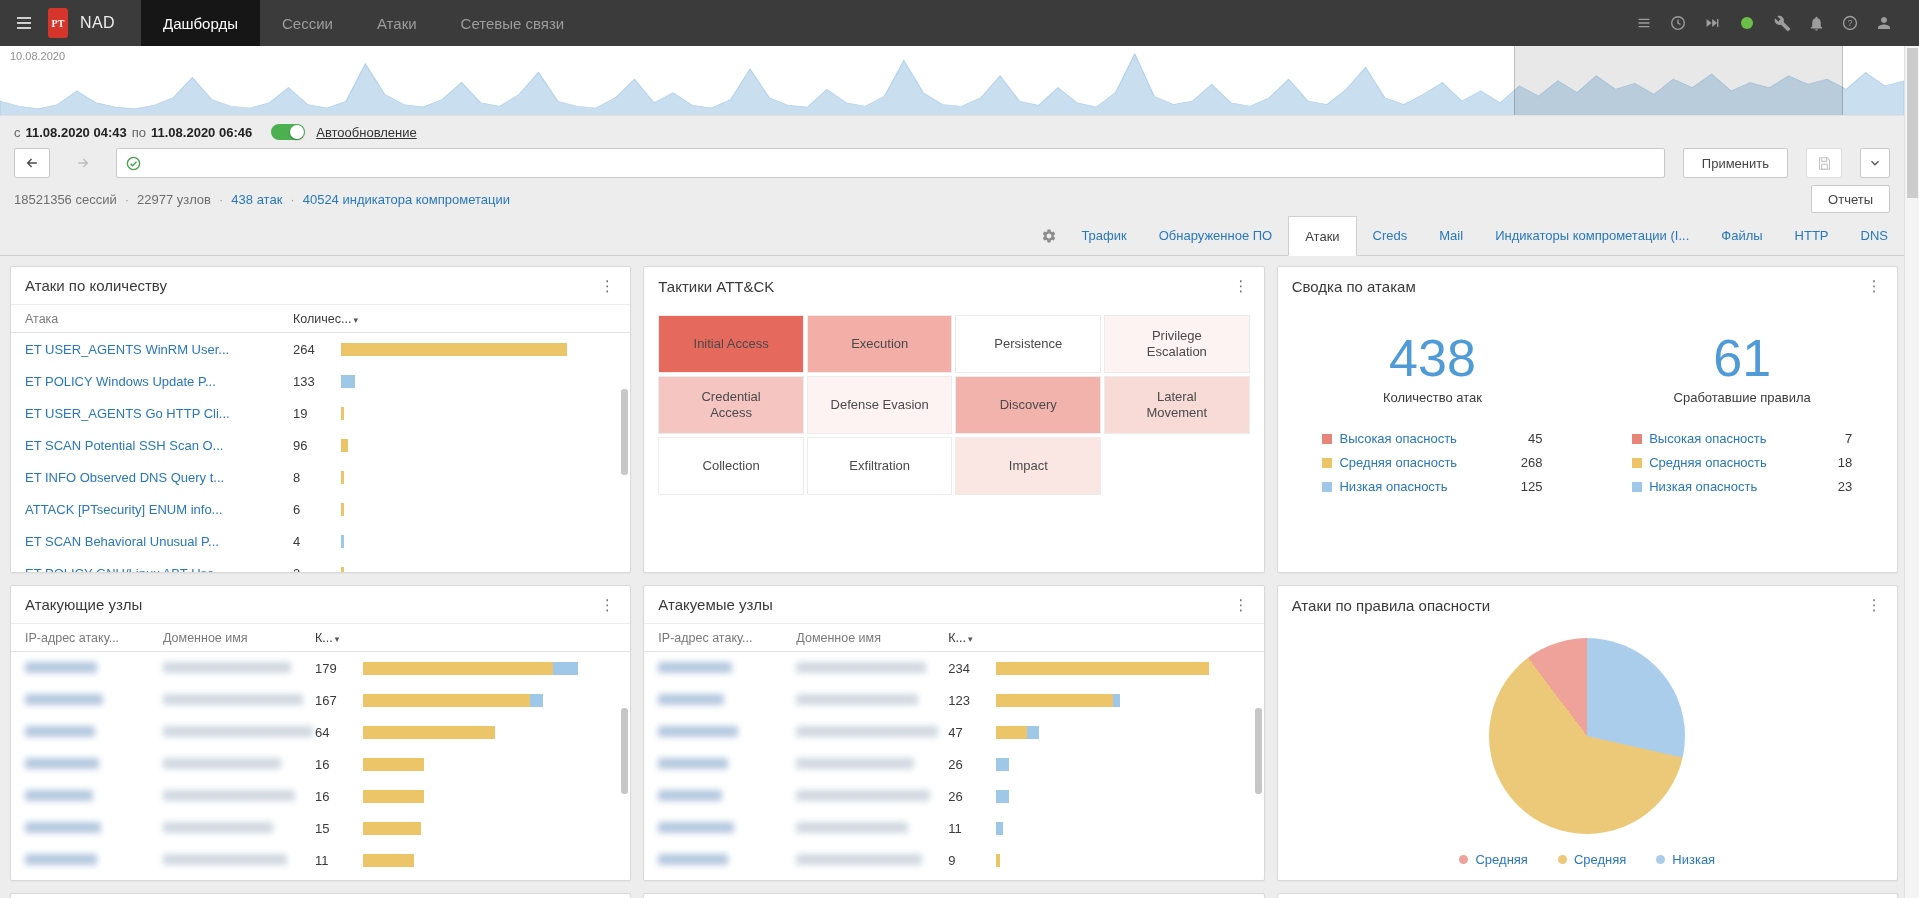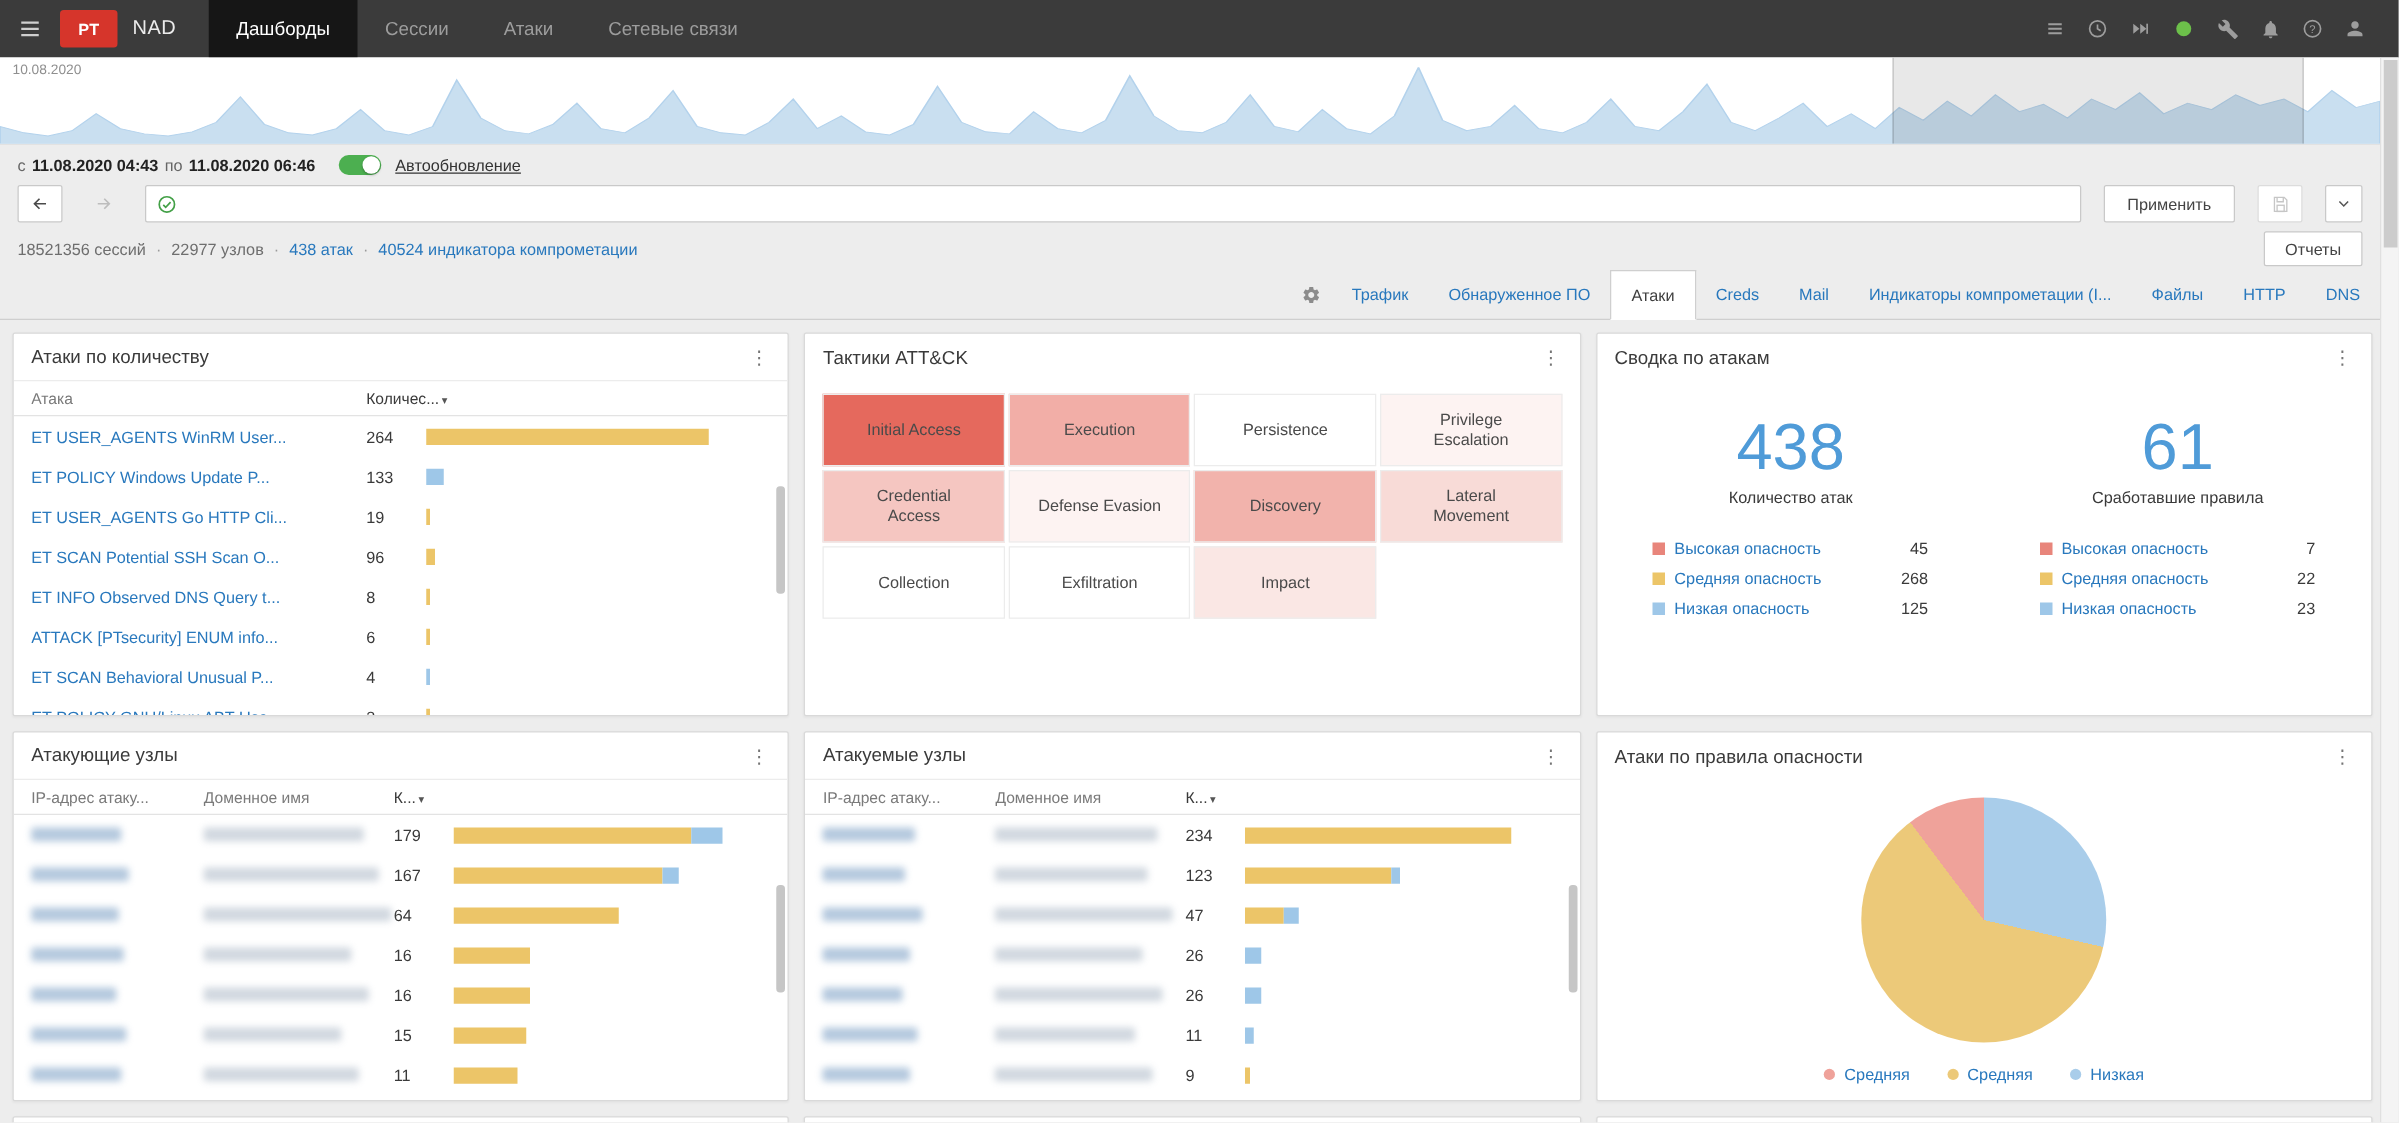--- a/index.html
+++ b/index.html
@@ -4,22 +4,22 @@
 <style>
   * { box-sizing: border-box; margin: 0; padding: 0; }
   html,body { width:1919px; height:898px; overflow:hidden; }
   body {
     font-family: "Liberation Sans", sans-serif;
     background:#ededed; color:#333; font-size:13px;
   }
   
   .topbar { height:46px; background:#3b3b3b; display:flex; align-items:center; }
   .hamburger { width:48px; display:flex; justify-content:center; color:#cfcfcf; cursor:pointer; }
-  .logo { width:46px; height:30px; border-radius:3px; background:var(--logo-red,#d6352b); color:#fff;
-          font-weight:bold; font-size:13px; display:flex; align-items:center; justify-content:center; flex:none; }
+  .logo { width:20px; height:30px; border-radius:3px; background:var(--logo-red,#d6352b); color:#fff;
+          font-weight:bold; font-size:10px; display:flex; align-items:center; justify-content:center; flex:none;font-family:Liberation Serif, serif; }
   .product { color:#ececec; font-size:16px; margin:0 26px 0 12px; letter-spacing:.4px; }
   .nav { display:flex; height:100%; }
   .nav-item { display:flex; align-items:center; padding:0 22px; font-size:15px; color:#9d9d9d; cursor:pointer; }
   .nav-item.active { background:#161616; color:#fff; }
   .top-icons { margin-left:auto; display:flex; align-items:center; gap:8px; padding-right:22px; color:#9d9d9d; }
   .top-icon { width:26px; height:26px; display:flex; align-items:center; justify-content:center; cursor:pointer; }
   .status-dot { width:12px; height:12px; border-radius:50%; background:var(--status-green,#66bb6a); margin:0 8px; }
 
   
   .page { position:relative; height:852px; overflow:hidden; background:#ededed; }
@@ -452,21 +452,21 @@
 
                 <div class="leg-row">
                   <span class="leg-sq" style="background: rgb(232, 133, 123);"></span>
                   <span class="leg-label">Высокая опасность</span>
                   <span class="leg-val">7</span>
                 </div>
 
                 <div class="leg-row">
                   <span class="leg-sq" style="background: rgb(236, 197, 104);"></span>
                   <span class="leg-label">Средняя опасность</span>
-                  <span class="leg-val">22</span>
+                  <span class="leg-val">18</span>
                 </div>
 
                 <div class="leg-row">
                   <span class="leg-sq" style="background: rgb(158, 199, 232);"></span>
                   <span class="leg-label">Низкая опасность</span>
                   <span class="leg-val">23</span>
                 </div>
               </div>
           </div>
         </div>

